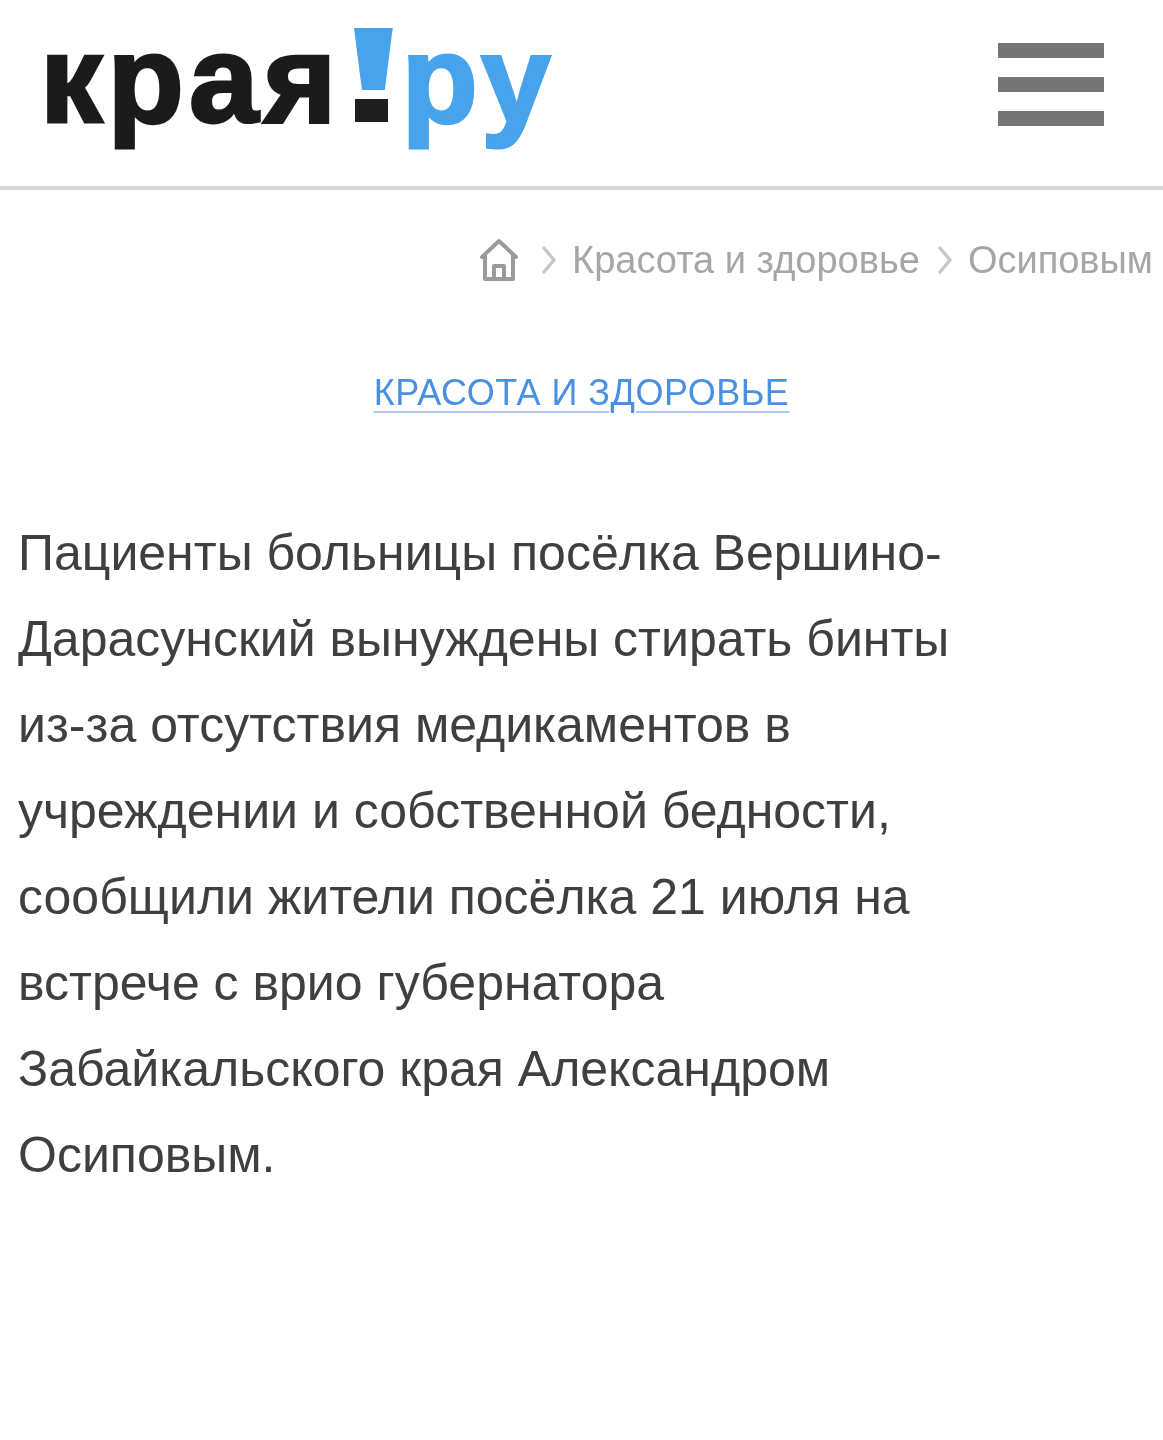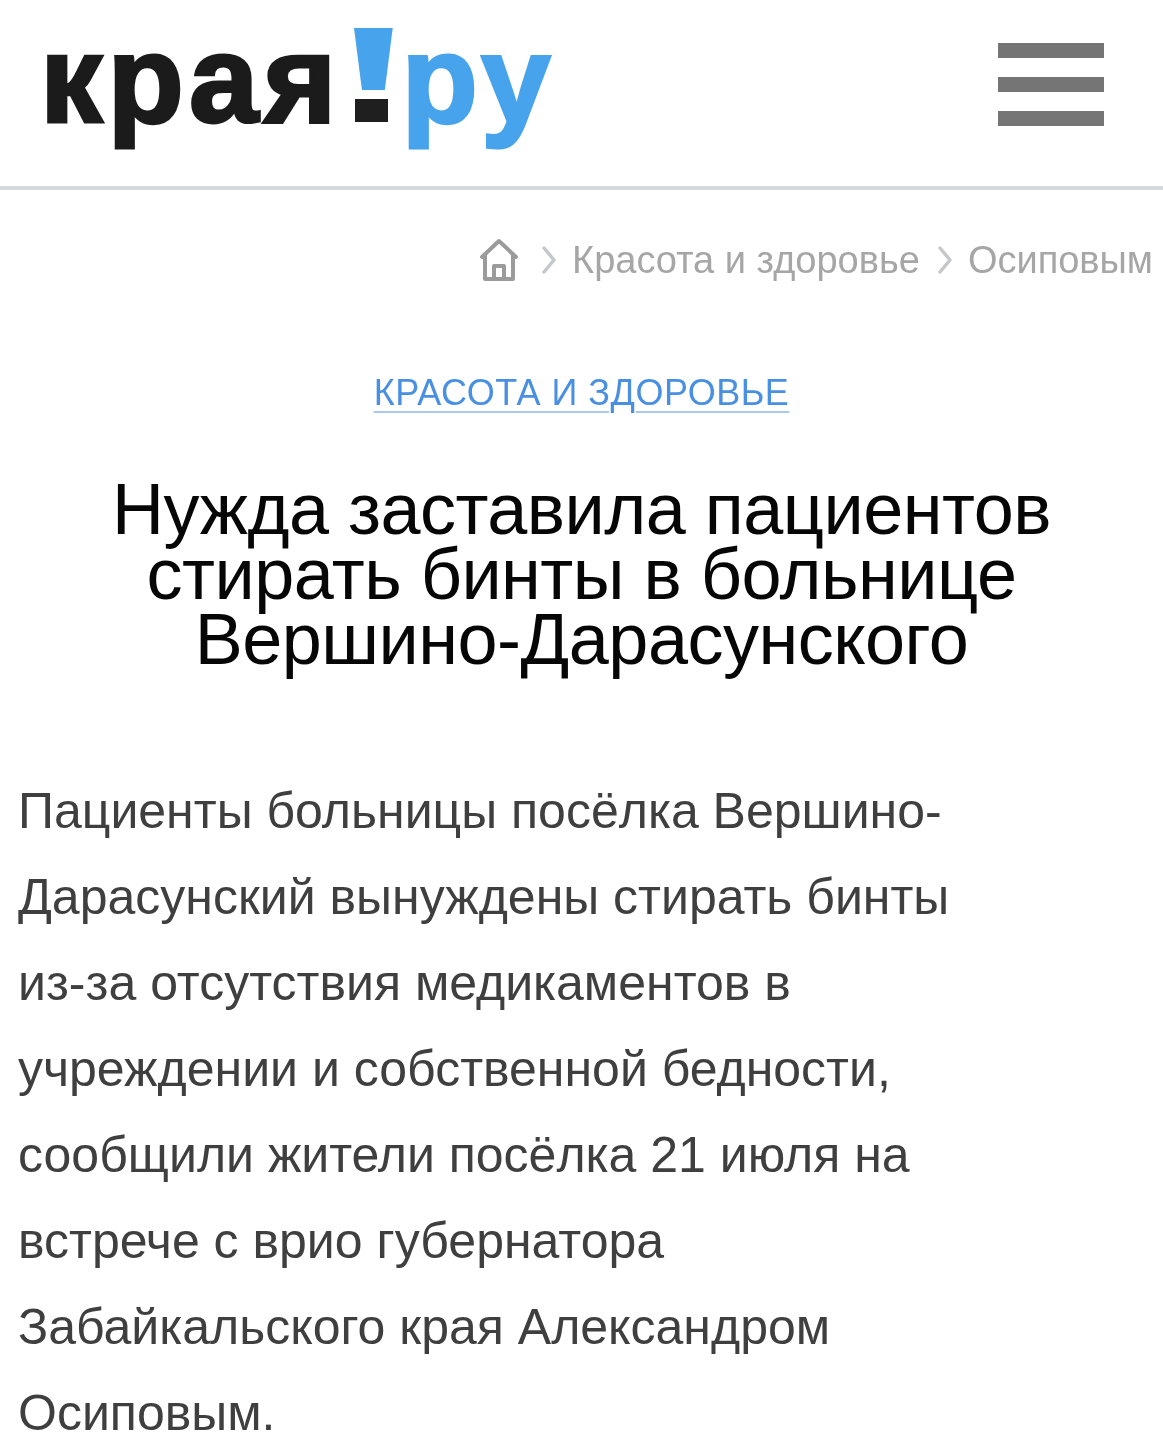--- a/index.html
+++ b/index.html
@@ -104,15 +104,14 @@
   <span class="sep">
     <svg width="22" height="34" viewBox="0 0 22 34" fill="none">
       <path d="M6 5 L16 17 L6 29" stroke="#c5c8cb" stroke-width="3.5" stroke-linecap="round" stroke-linejoin="round"></path>
     </svg>
   </span>
   <a>Осиповым</a>
 </nav>
 
 <main>
   <a class="category">КРАСОТА И ЗДОРОВЬЕ</a>
-  <h1 class="article-title">Нужда заставила пациентов стирать бинты в больнице Вершино-Дарасунского</h1>
   <p class="article-lead">Пациенты больницы посёлка Вершино-Дарасунский вынуждены стирать бинты из-за отсутствия медикаментов в учреждении и собственной бедности, сообщили жители посёлка 21 июля на встрече с врио губернатора Забайкальского края Александром Осиповым.</p>
 </main>
 
 </body></html>

